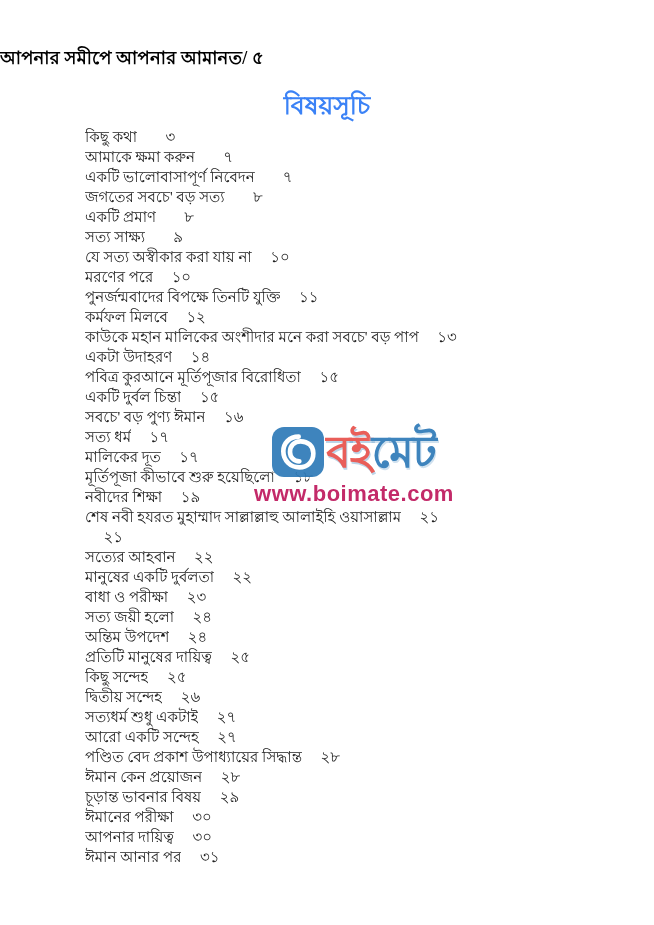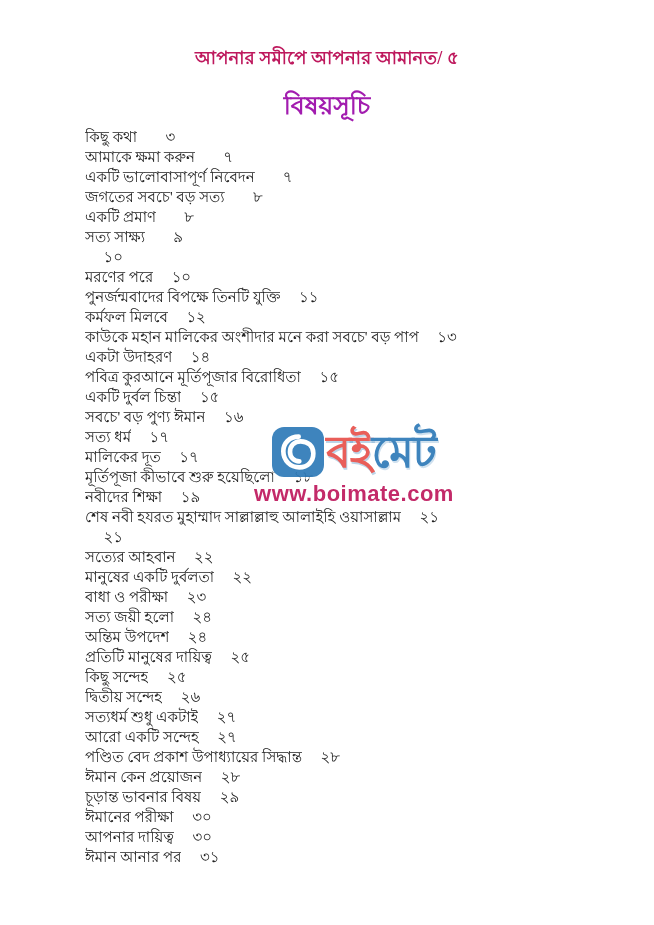--- a/index.html
+++ b/index.html
@@ -2,26 +2,26 @@
 <html lang="bn"><head>
 <meta charset="utf-8">
 <style>
   html,body{margin:0;padding:0;}
   body{
     width:654px;height:925px;position:relative;background:#ffffff;
     font-family:"Liberation Serif","DejaVu Serif",serif;
     color:#1e1e1e;overflow:hidden;
   }
   .page-header{
-    position:absolute;top:44px;left:0;width:654px;text-align:center;
-    font-size:18px;font-weight:bold;letter-spacing:.2px;color:#be185d;
+    position:absolute;top:44px;left:0;width:654px;text-align:left;
+    font-size:18px;font-weight:bold;letter-spacing:.2px;color:#000000;
   }
   .page-title{
     position:absolute;top:86px;left:0;width:654px;text-align:center;
-    font-size:25px;font-weight:bold;color:#a21caf;
+    font-size:25px;font-weight:bold;color:#3b82f6;
   }
   .toc-list{
     position:absolute;top:127px;left:85px;width:473px;
   }
   .toc-row{
     display:flex;justify-content:flex-start;align-items:baseline;
     height:20px;line-height:20px;font-size:15px;color:#222;
   }
   .toc-label{white-space:nowrap;overflow:hidden;}
   .toc-page{margin-left:8px;text-align:right;min-width:30px;}
@@ -74,20 +74,21 @@
     </div>
     <div class="toc-row">
       <span class="toc-label">একটি প্রমাণ</span>
       <span class="toc-page">৮</span>
     </div>
     <div class="toc-row">
       <span class="toc-label">সত্য সাক্ষ্য</span>
       <span class="toc-page">৯</span>
     </div>
     <div class="toc-row">
+      <span class="toc-label">যে সত্য অস্বীকার করা যায় না</span>
       <span class="toc-page">১০</span>
     </div>
     <div class="toc-row">
       <span class="toc-label">মরণের পরে</span>
       <span class="toc-page">১০</span>
     </div>
     <div class="toc-row">
       <span class="toc-label">পুনর্জন্মবাদের বিপক্ষে তিনটি যুক্তি</span>
       <span class="toc-page">১১</span>
     </div>

